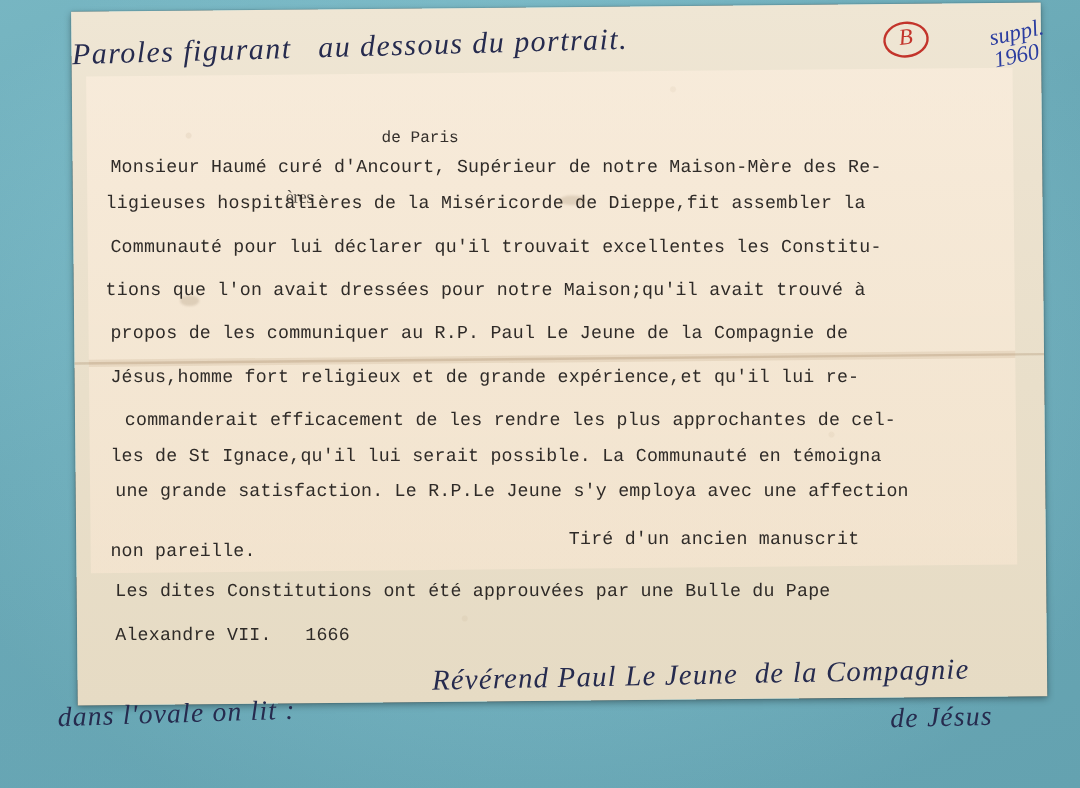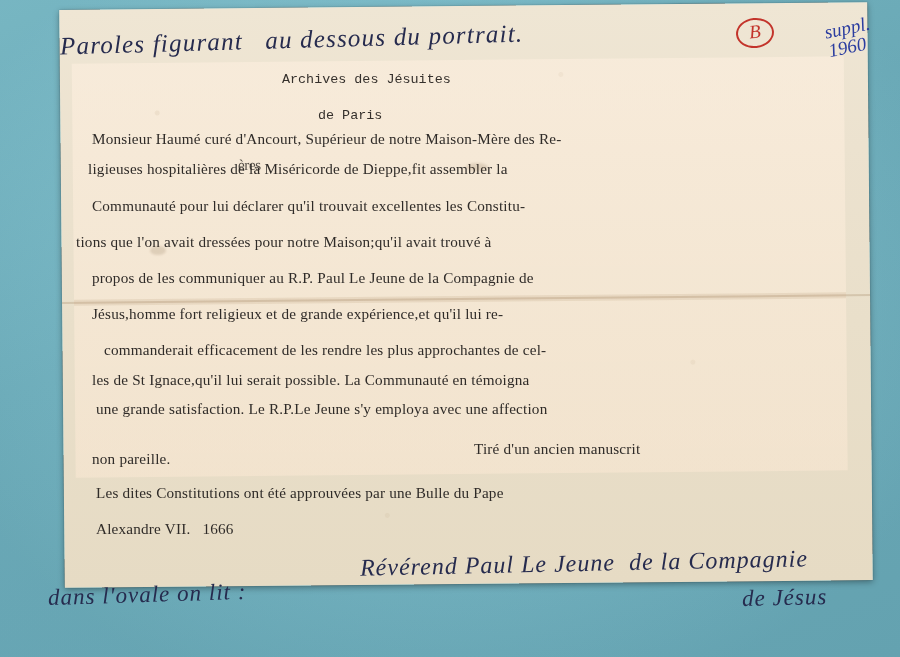--- a/index.html
+++ b/index.html
@@ -83,21 +83,21 @@
   }
 
   
   .txt {
     position: absolute;
     white-space: pre;
     color: #2b2b2b;
   }
 
   .typed {
-    font-family: Liberation Serif, serif;
+    font-family: Liberation Mono, monospace;
     font-size: 15.2px;
     letter-spacing: 0.2px;
     color: #2f2b28;
   }
   .typed-small {
     font-family: "Liberation Mono", "DejaVu Sans Mono", monospace;
     font-size: 13.4px;
     color: #35302c;
   }
 
@@ -222,28 +222,27 @@
 
   <div class="txt hand" id="hand-title">Paroles figurant   au dessous du portrait.</div>
 
   <div id="stamp-b">B</div>
 
   <div id="pen-note">
     <div>suppl.</div>
     <div>1960</div>
   </div>
 
-  <div class="txt typed-small" id="hdr1">Archives des Jésuites</div>
   <div class="txt typed-small" id="hdr2">de Paris</div>
 
   <div id="body">
     <div class="txt typed line" style="left:92px; top:130px;">Monsieur Haumé curé d'Ancourt, Supérieur de notre Maison-Mère des Re-</div>
     <div class="txt typed line" style="left:88px; top:160px;">ligieuses hospitalières de la Miséricorde de Dieppe,fit assembler la</div>
     <div class="txt typed line" style="left:92px; top:197px;">Communauté pour lui déclarer qu'il trouvait excellentes les Constitu-</div>
-    <div class="txt typed line" style="left:76px; top:233px;text-align:center;">tions que l'on avait dressées pour notre Maison;qu'il avait trouvé à</div>
+    <div class="txt typed line" style="left:88px; top:233px;text-align:center;">tions que l'on avait dressées pour notre Maison;qu'il avait trouvé à</div>
     <div class="txt typed line" style="left:92px; top:269px;">propos de les communiquer au R.P. Paul Le Jeune de la Compagnie de</div>
     <div class="txt typed line" style="left:92px; top:305px;">Jésus,homme fort religieux et de grande expérience,et qu'il lui re-</div>
     <div class="txt typed line" style="left:104px; top:341px;">commanderait efficacement de les rendre les plus approchantes de cel-</div>
     <div class="txt typed line" style="left:92px; top:371px;text-align:right;">les de St Ignace,qu'il lui serait possible. La Communauté en témoigna</div>
     <div class="txt typed line" style="left:96px; top:400px;">une grande satisfaction. Le R.P.Le Jeune s'y employa avec une affection</div>
     <div class="txt typed line" style="left:92px; top:450px;">non pareille.</div>
 
     <div class="txt typed line" style="left:474px; top:440px;">Tiré d'un ancien manuscrit</div>
 
     <div class="txt typed line" style="left:96px; top:484px;">Les dites Constitutions ont été approuvées par une Bulle du Pape</div>

